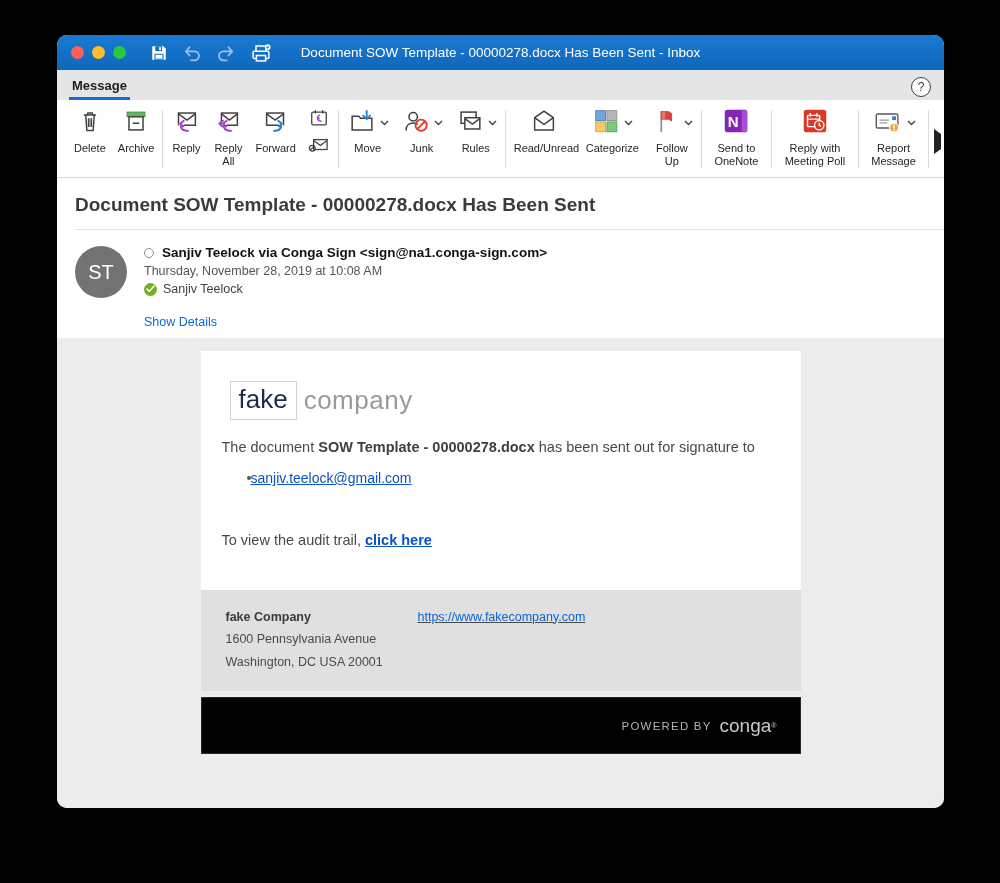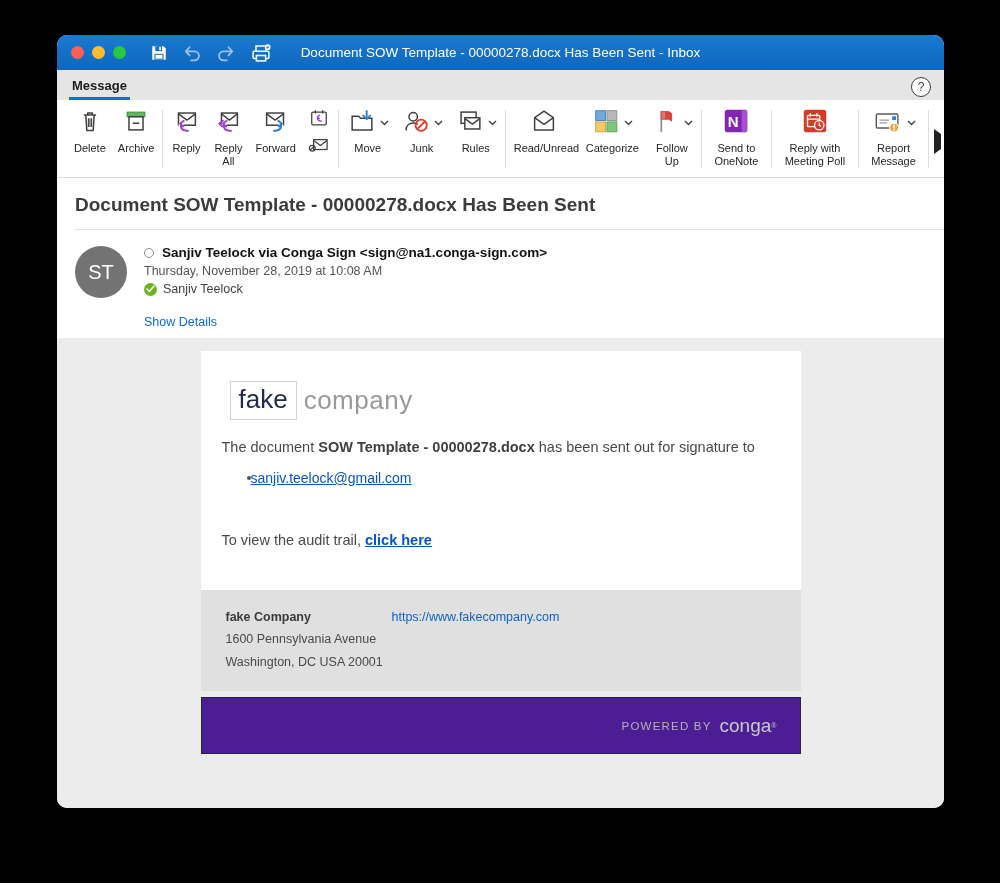--- a/index.html
+++ b/index.html
@@ -63,23 +63,23 @@
   .para{margin-top:19px;font-size:14.5px;color:#494949;}
   .para b{color:#3f3f3f;}
   .bullet-row{margin:15px 0 0 25px;display:flex;align-items:center;}
   .bullet-dot{width:4px;height:4px;border-radius:50%;background:#555;flex:0 0 auto;}
   .email-link{color:#0853c6;font-size:14px;text-decoration:underline;}
   .audit{margin-top:46px;font-size:14.5px;color:#494949;}
   .audit-link{color:#0853c6;font-weight:700;text-decoration:underline;}
   .card-footer{background:#e0e0e0;padding:16px 25px 18px;display:flex;font-size:12.5px;color:#4a4a4a;line-height:1.8;}
   .footer-left{width:166px;}
   .footer-company{font-weight:700;color:#3a3a3a;}
-  .footer-right{}
+  .footer-right{margin-left:26px;text-decoration:underline;}
   .footer-site{color:#0b63ce;text-decoration:none;}
-  .powered-bar{background:#4c1d95;border:1px solid #282828;margin-top:6px;height:57px;display:flex;
+  .powered-bar{background:#000000;border:1px solid #282828;margin-top:6px;height:57px;display:flex;
     align-items:center;justify-content:flex-end;padding-right:23px;box-sizing:border-box;}
   .powered-prefix{color:#b3b3b3;font-size:11.5px;letter-spacing:1.2px;}
   .powered-brand{color:#c9c9c9;font-size:19px;margin-left:8px;}
   .powered-mark{color:#c9c9c9;font-size:7px;vertical-align:top;line-height:1;}
   a{cursor:pointer;}
 </style>
 </head>
 <body>
 
 <div class="window">

